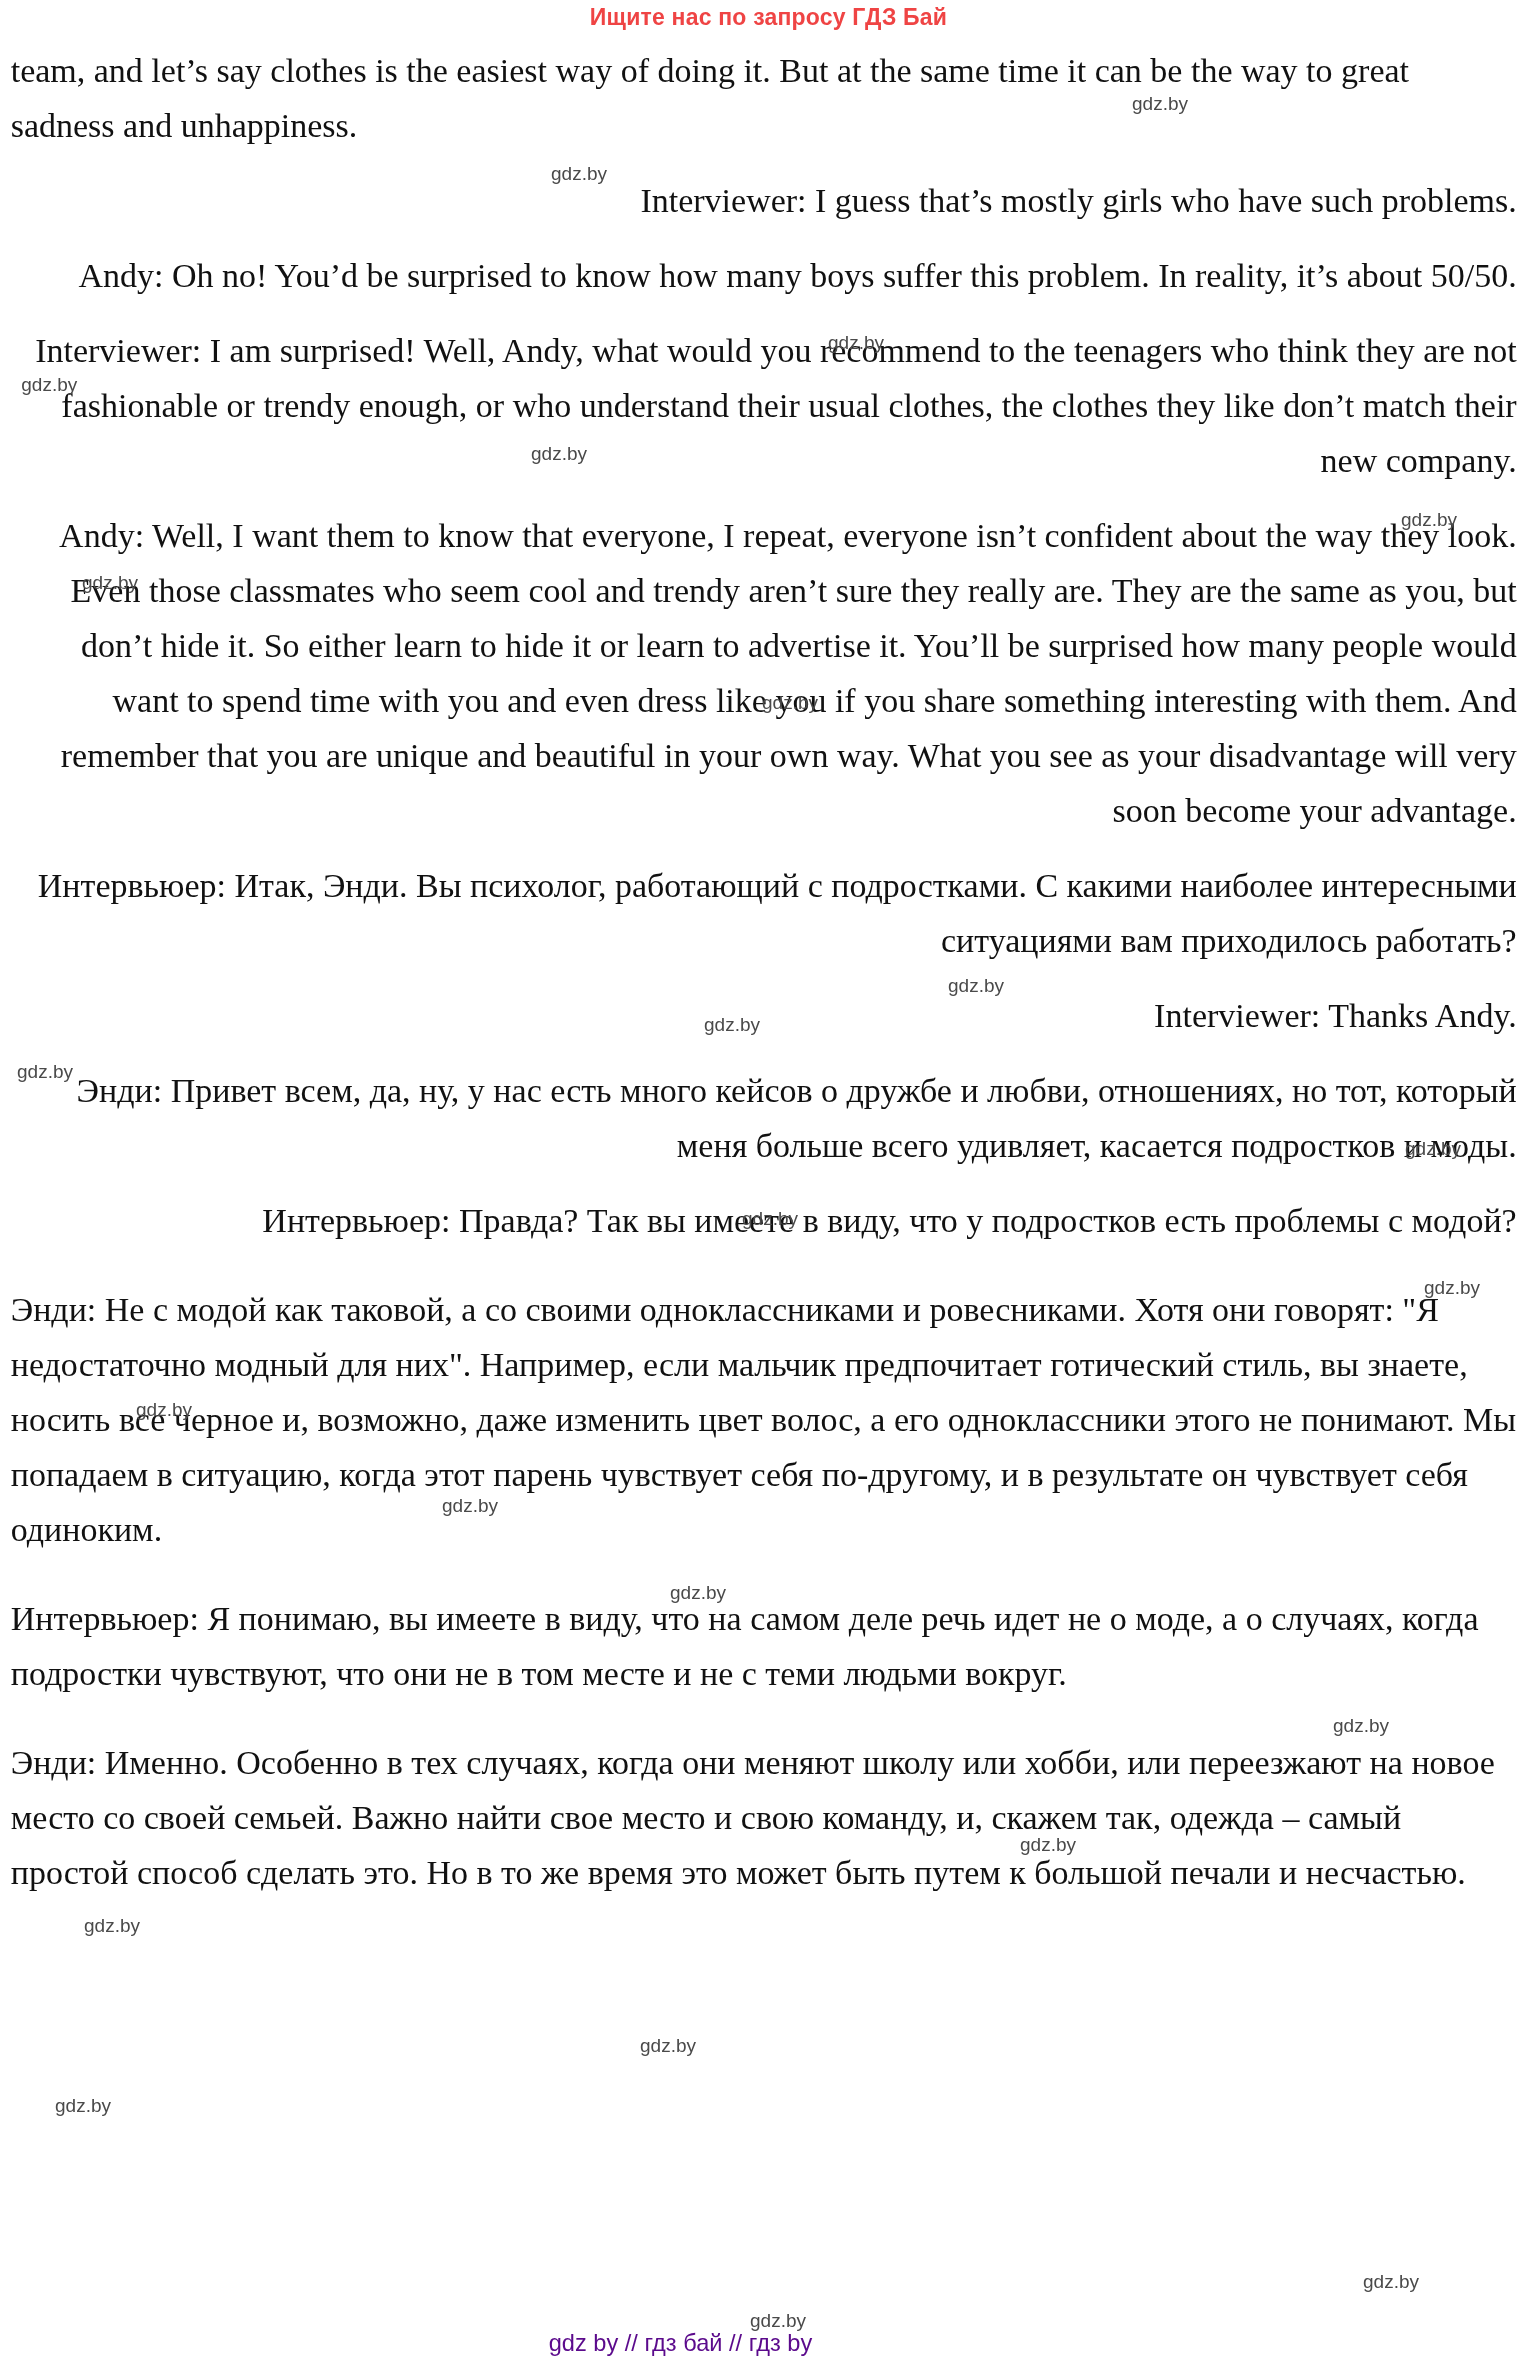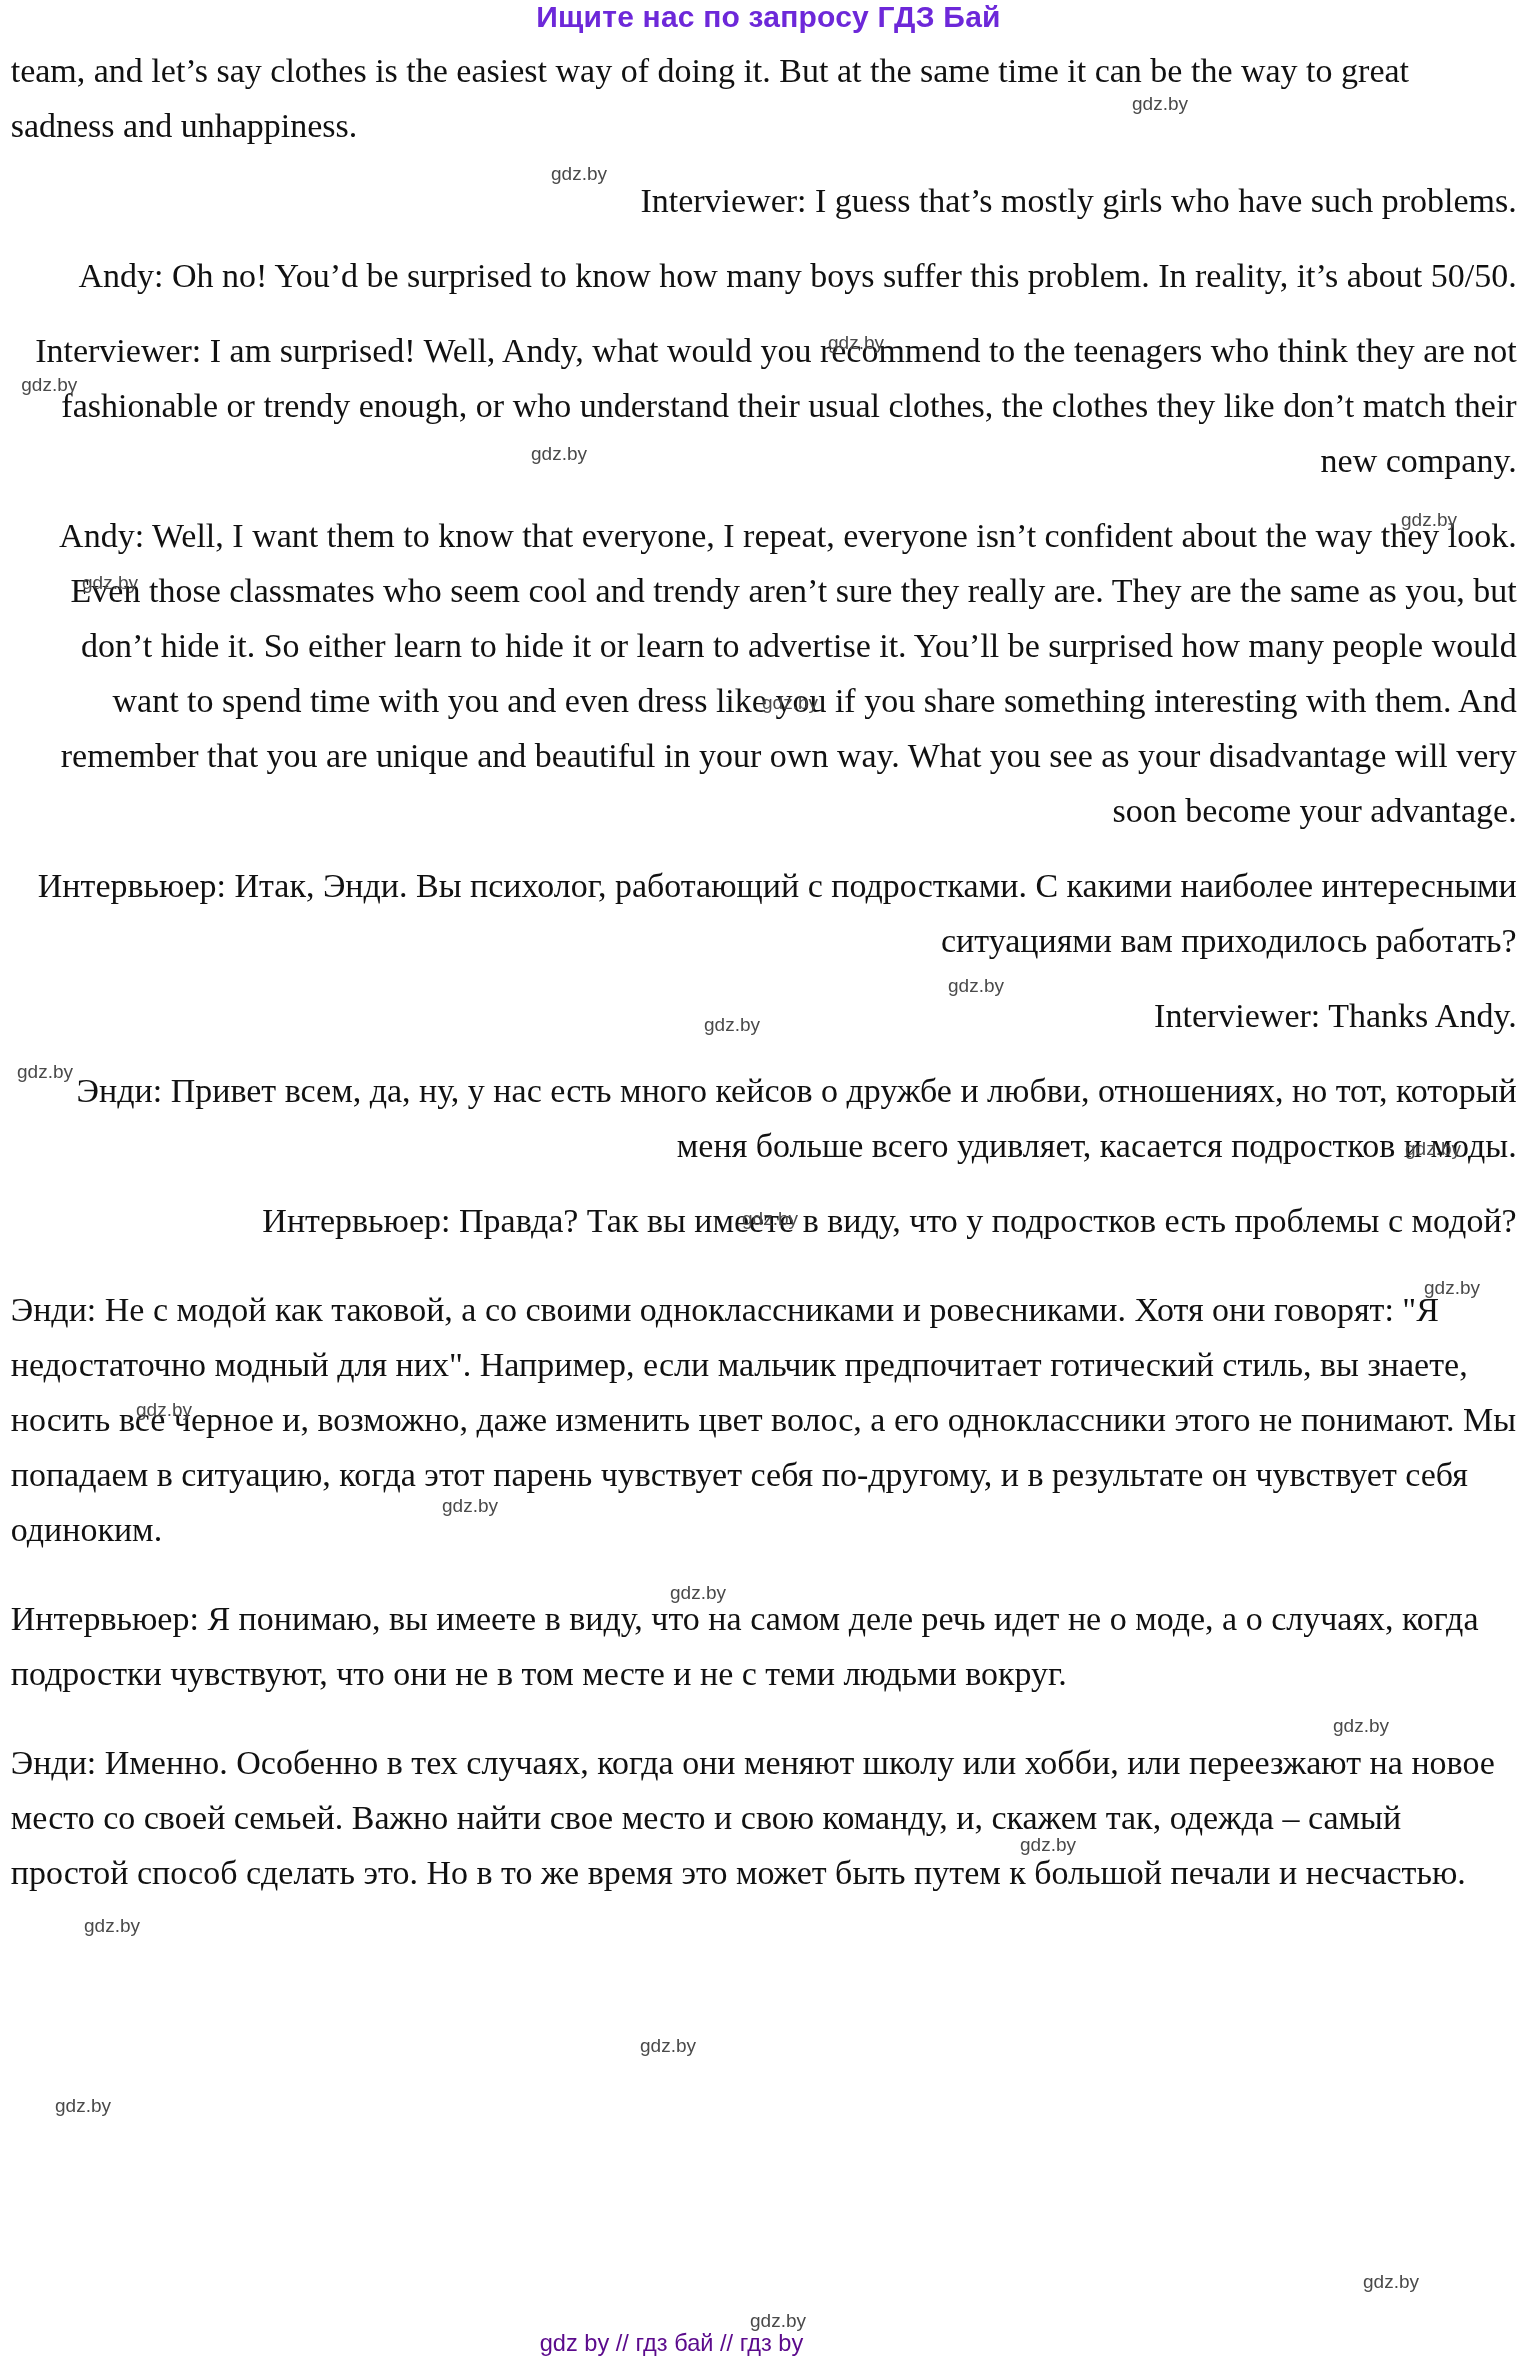--- a/index.html
+++ b/index.html
@@ -29,23 +29,23 @@
     left: 0;
     width: 1537px;
     height: 34px;
     display: flex;
     align-items: center;
     justify-content: center;
   }
   #promo-banner .promo-text {
     font-family: "Liberation Sans", "DejaVu Sans", sans-serif;
     font-weight: bold;
-    font-size: 30px;
+    font-size: 23px;
     letter-spacing: 0.2px;
-    color: #6d28d9;
+    color: #ef4444;
     white-space: nowrap;
   }
 
   
   #transcript {
     position: absolute;
     top: 43px;
     left: 10.7px;
     width: 1506px;
   }
@@ -77,21 +77,21 @@
     line-height: 19px;
     color: #4a4a4a;
     white-space: nowrap;
     pointer-events: none;
     user-select: none;
   }
 
   
   #footer-brand {
     position: absolute;
-    left: 8px;
+    left: 17px;
     bottom: 20px;
     width: 1327px;
     text-align: center;
   }
   #footer-brand .brand-text {
     font-family: "Liberation Sans", "DejaVu Sans", sans-serif;
     font-size: 23.6px;
     font-weight: 500;
     color: #5b0a8c;
     white-space: nowrap;

